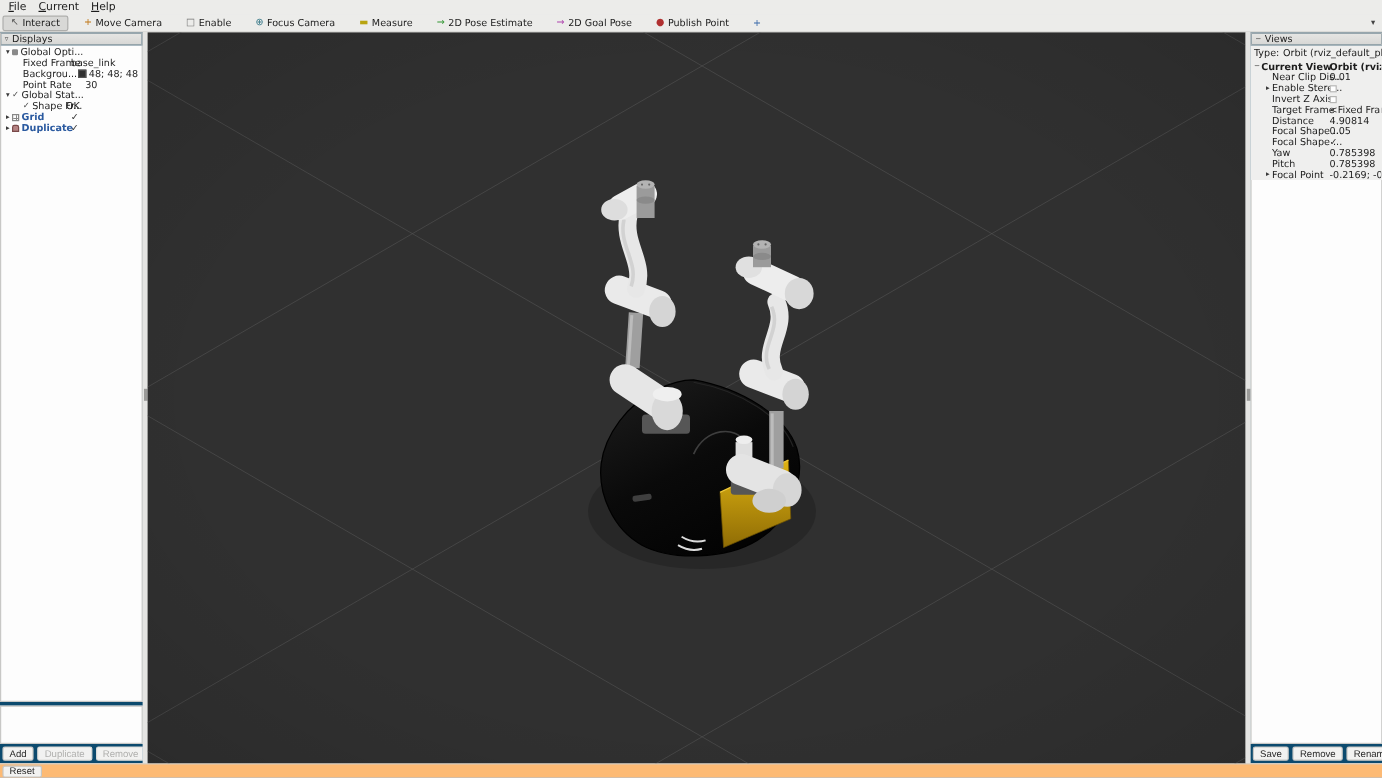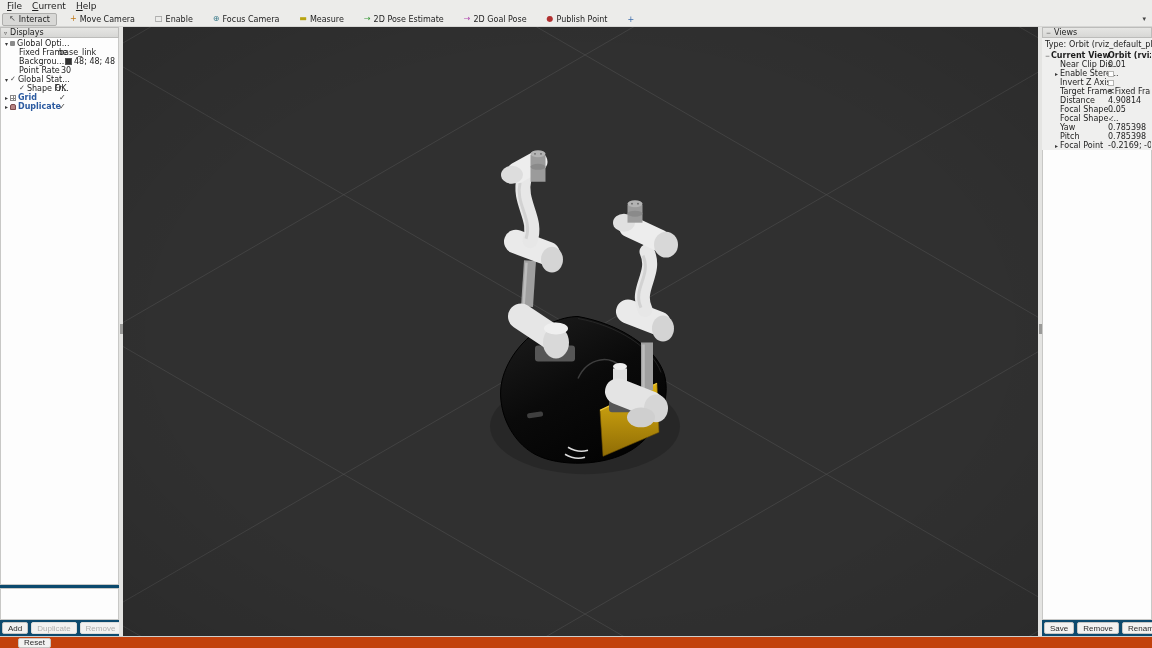--- a/index.html
+++ b/index.html
@@ -64,21 +64,21 @@
   .type-row { display:flex; gap:3px; padding:2px 3px 1px 3px; font-size:8px; background:#efefee; white-space:nowrap; overflow:hidden; }
   .views-filler { flex:1; background:#fdfdfd; border:1px solid #c8c8c6; border-top:none; }
 
   
   .vsplit { width:4px; background:#e4e4e2; position:relative; }
   .vsplit .handle { position:absolute; top:297px; left:0.5px; width:3px; height:10px; background:#9a9a98; }
   .viewport { flex:1; position:relative; background:var(--vpbg,#303030); min-width:0; }
   .viewport svg { position:absolute; inset:0; width:100%; height:100%; }
 
   
-  .statusbar { height:12px; background:#c2410c; border-top:1px solid #cfcfcd; display:flex; align-items:center; padding:0 18px; }
+  .statusbar { height:12px; background:#fdba74; border-top:1px solid #cfcfcd; display:flex; align-items:center; padding:0 2px; }
   .statusbar .sm-btn { height:10px; line-height:8px; }
 </style>
 </head>
 <body>
 
 <div class="app">
 
   <div class="menubar" id="menubar">
       <span class="menu-item">File</span>
       <span class="menu-item">Current</span>
@@ -149,21 +149,21 @@
             <span class="texp"></span>
             <span class="tname">Backgrou...</span>
             <span class="tval" style="left: 64px;">
               <span class="swatch" style="background: rgb(48, 48, 48);"></span>
               <span>48; 48; 48</span>
             </span>
           </div>
           <div class="trow" style="padding-left: 11px;">
             <span class="texp"></span>
             <span class="tname">Point Rate</span>
-            <span class="tval" style="left: 60px;">
+            <span class="tval" style="left: 70px;">
               <span>30</span>
             </span>
           </div>
           <div class="trow" style="padding-left: 2px;">
             <span class="texp">▾</span>
             <span class="ticon icon-check">✓</span>
             <span class="tname">Global Stat...</span>
           </div>
           <div class="trow" style="padding-left: 11px;">
             <span class="texp"></span>

